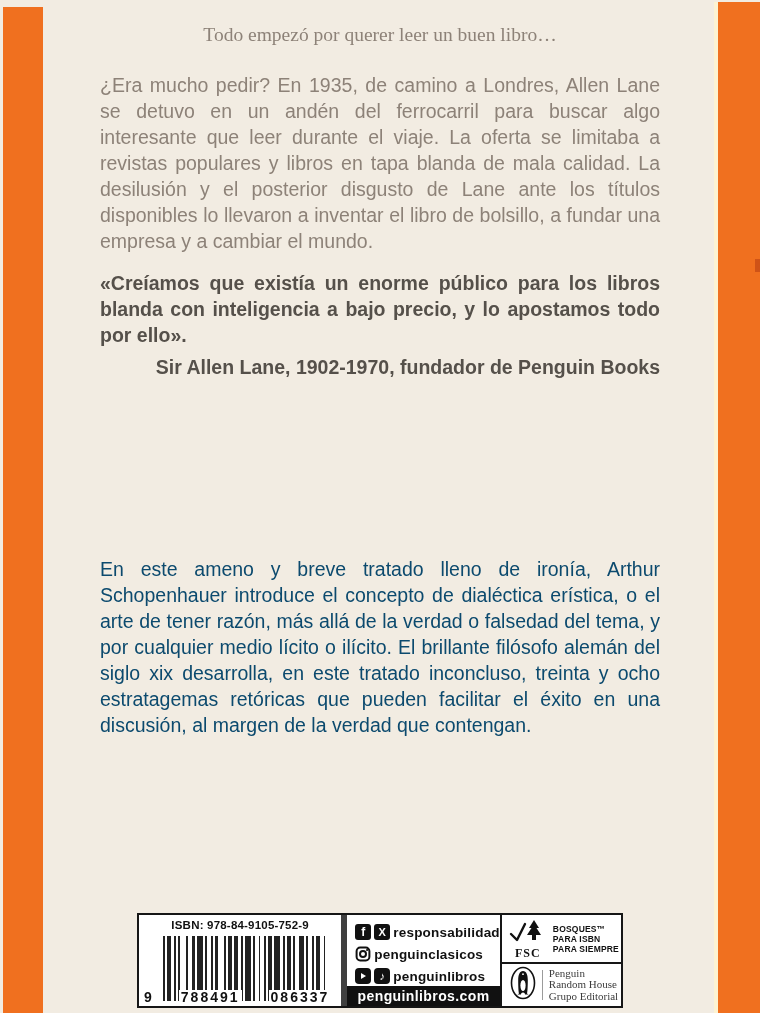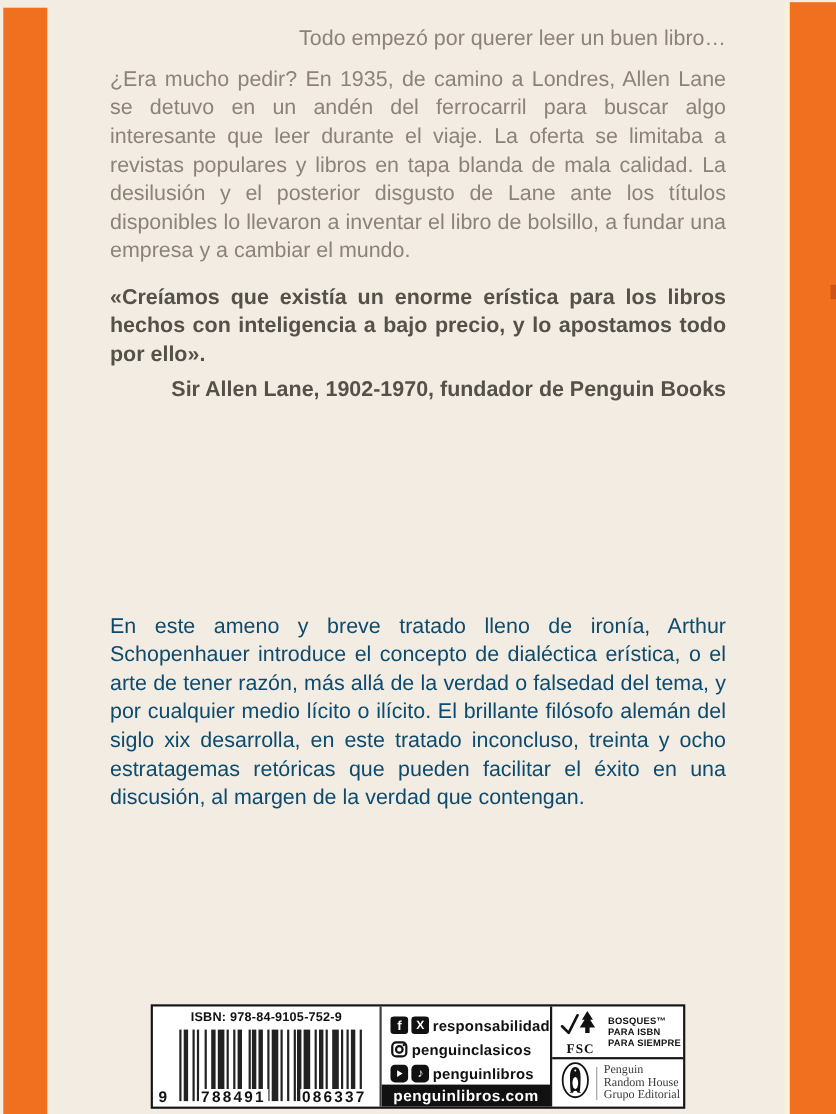--- a/index.html
+++ b/index.html
@@ -13,38 +13,38 @@
   .bar-right{position:absolute;right:0;top:2px;width:42px;bottom:0;background:#f0701f;}
   .bar-right-edge{position:absolute;right:42px;top:2px;width:4px;bottom:0;background:#fdf3d2;}
   .notch{position:absolute;right:0;top:259px;width:5px;height:13px;background:#cf5317;}
 
   
   .text-main{
     position:absolute;left:100px;top:22px;width:560px;
     color:#8d8278;font-size:19.5px;line-height:26px;text-align:justify;
   }
   .text-main p{margin:0;}
-  p.intro{text-align:right;margin-bottom:11px;}
+  p.intro{text-align:center;margin-bottom:24px;font-family:Liberation Serif, serif;}
   p.history{margin-bottom:16px;}
   p.quote{color:#55504a;font-weight:bold;margin-bottom:6px;}
   p.attr{color:#55504a;font-weight:bold;text-align:right;margin-bottom:20px;}
   .text-syn{
     position:absolute;left:100px;top:556px;width:560px;
     color:#0c4a6e;font-size:19.5px;line-height:26px;text-align:justify;
   }
   .text-syn p{margin:0;}
 
   
   .footer{
     position:absolute;left:137px;top:913px;width:486px;height:95px;
     background:#ffffff;border:2px solid #161616;box-sizing:border-box;
     display:flex;color:#111;
   }
   .sec{box-sizing:border-box;height:100%;}
-  .sec-a{width:221px;border-right:2px solid #404040;position:relative;}
+  .sec-a{width:221px;border-right:6px solid #404040;position:relative;}
   .isbn{position:absolute;top:4px;left:0;right:0;text-align:center;
     font-size:11.5px;font-weight:bold;letter-spacing:.2px;white-space:nowrap;}
   .bars{position:absolute;left:24px;right:14px;top:21px;bottom:5px;display:flex;}
   .bars span{display:block;height:100%;}
   .bars .b{background:#222;}
   .digits{position:absolute;left:5px;right:10px;bottom:1px;height:16px;
     display:flex;justify-content:space-between;align-items:flex-end;
     font-size:14px;font-weight:bold;}
   .digits .grp{background:#ffffff;padding:0 2px;letter-spacing:2px;line-height:15px;}
   .digits .lead{background:transparent;letter-spacing:0;line-height:15px;}
@@ -78,21 +78,21 @@
 
 <div id="cover">
   <div class="bar-left"></div>
   <div class="bar-right-edge"></div>
   <div class="bar-right"></div>
   <div class="notch"></div>
 
   <div class="text-main">
     <p class="intro">Todo empezó por querer leer un buen libro…</p>
     <p class="history">¿Era mucho pedir? En 1935, de camino a Londres, Allen Lane se detuvo en un andén del ferrocarril para buscar algo interesante que leer durante el viaje. La oferta se limitaba a revistas populares y libros en tapa blanda de mala calidad. La desilusión y el posterior disgusto de Lane ante los títulos disponibles lo llevaron a inventar el libro de bolsillo, a fundar una empresa y a cambiar el mundo.</p>
-    <p class="quote">«Creíamos que existía un enorme erística para los libros hechos con inteligencia a bajo precio, y lo apostamos todo por ello».</p>
+    <p class="quote">«Creíamos que existía un enorme público para los libros blanda con inteligencia a bajo precio, y lo apostamos todo por ello».</p>
     <p class="attr">Sir Allen Lane, 1902-1970, fundador de Penguin Books</p>
   </div>
 
   <div class="text-syn">
     <p>En este ameno y breve tratado lleno de ironía, Arthur Schopenhauer introduce el concepto de dialéctica erística, o el arte de tener razón, más allá de la verdad o falsedad del tema, y por cualquier medio lícito o ilícito. El brillante filósofo alemán del siglo xix desarrolla, en este tratado inconcluso, treinta y ocho estratagemas retóricas que pueden facilitar el éxito en una discusión, al margen de la verdad que contengan.</p>
   </div>
 
   <div class="footer">
 
     <div class="sec sec-a">

